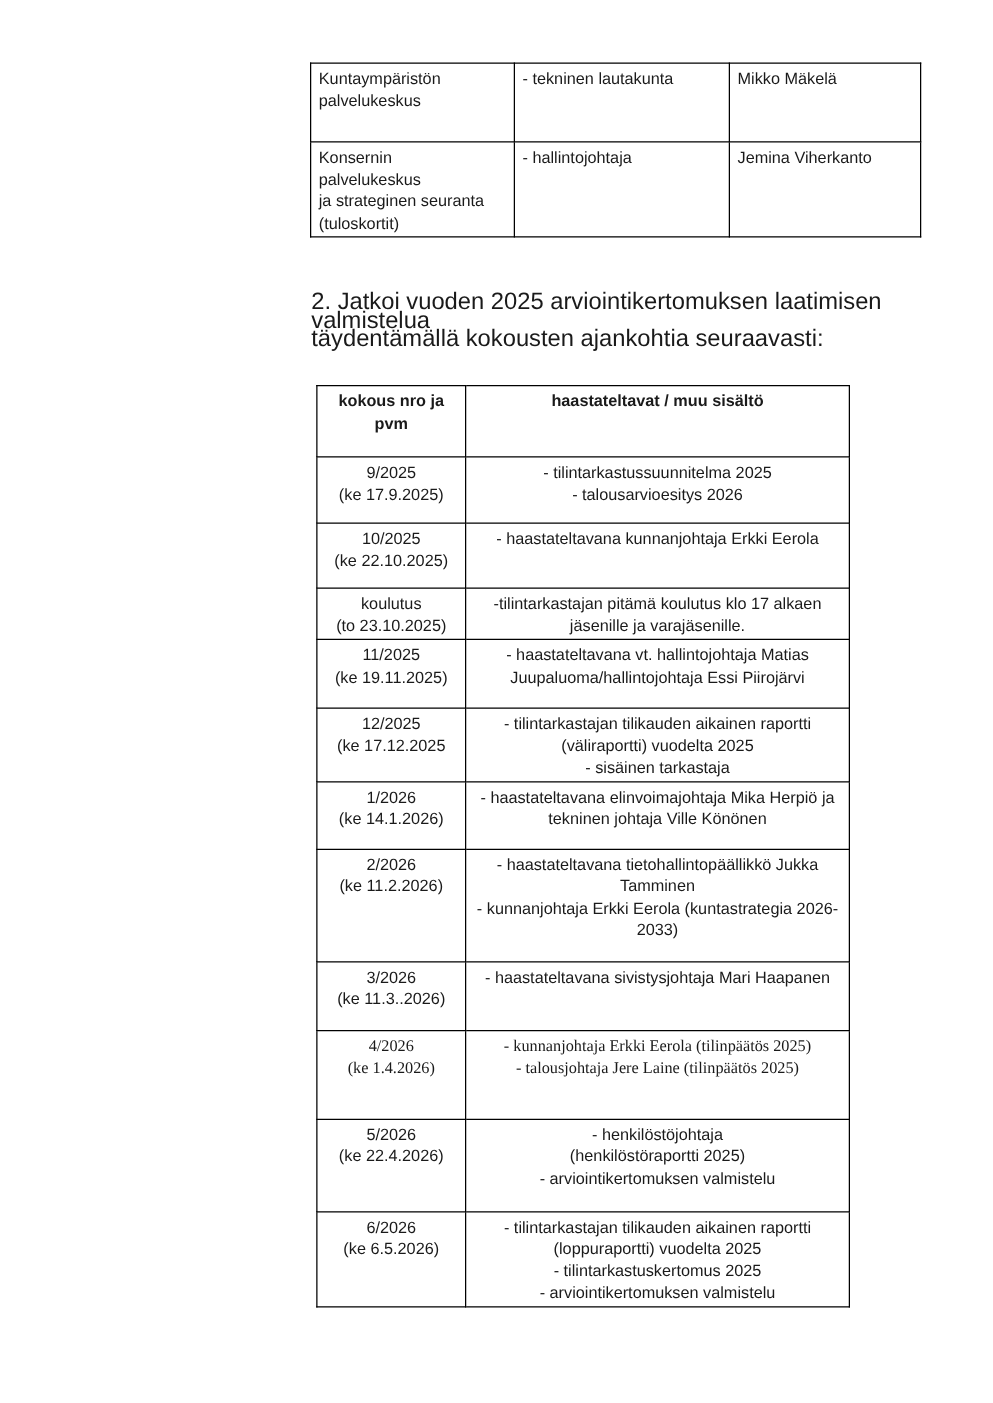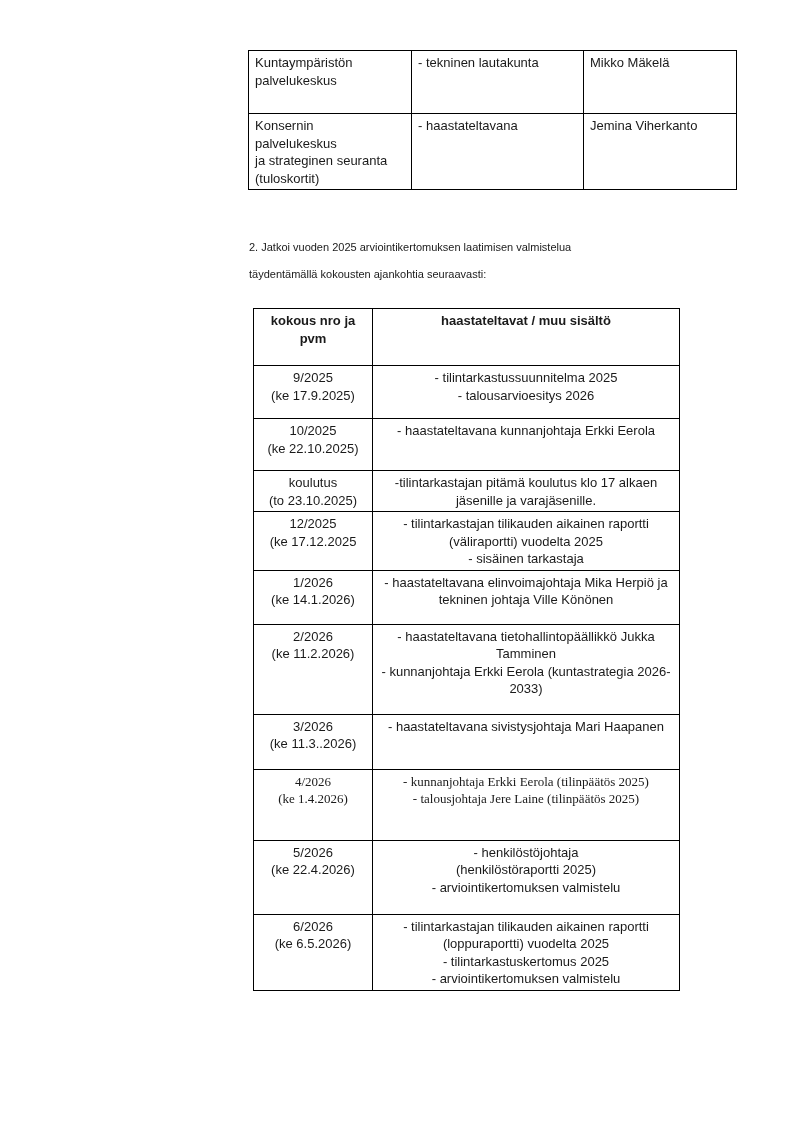--- a/index.html
+++ b/index.html
@@ -36,22 +36,22 @@
     width: 488px;
   }
   #table1 col.c1 { width: 163px; }
   #table1 col.c2 { width: 172px; }
   #table1 col.c3 { width: 153px; }
   #para {
     position: absolute;
     left: 249px;
     top: 234px;
     width: 520px;
-    font-size: 11px;
-    line-height: 27px;
+    font-size: 19px;
+    line-height: 15px;
     white-space: pre-line;
   }
   #table2 {
     position: absolute;
     left: 253px;
     top: 308px;
     width: 426px;
     text-align: center;
   }
   #table2 col.c1 { width: 119px; }
@@ -76,21 +76,21 @@
       <td>Kuntaympäristön
 palvelukeskus</td>
       <td>- tekninen lautakunta</td>
       <td>Mikko Mäkelä</td>
     </tr>
     <tr style="height:69px;">
       <td>Konsernin
 palvelukeskus
 ja strateginen seuranta
 (tuloskortit)</td>
-      <td>- haastateltavana</td>
+      <td>- hallintojohtaja</td>
       <td>Jemina Viherkanto</td>
     </tr>
   </tbody>
     </table>
 
   <div id="para">2. Jatkoi vuoden 2025 arviointikertomuksen laatimisen valmistelua
 täydentämällä kokousten ajankohtia seuraavasti:</div>
 
   <table id="table2">
     <colgroup>
@@ -111,20 +111,25 @@
     </tr>
     <tr style="height:52px;">
       <td>10/2025
 (ke 22.10.2025)</td>
       <td>- haastateltavana kunnanjohtaja Erkki Eerola</td>
     </tr>
     <tr style="height:38px;">
       <td>koulutus
 (to 23.10.2025)</td>
       <td>-tilintarkastajan pitämä koulutus klo 17 alkaen jäsenille ja varajäsenille.</td>
+    </tr>
+    <tr style="height:55px;">
+      <td>11/2025
+(ke 19.11.2025)</td>
+      <td>- haastateltavana vt. hallintojohtaja Matias Juupaluoma/hallintojohtaja Essi Piirojärvi</td>
     </tr>
     <tr style="height:55px;">
       <td>12/2025
 (ke 17.12.2025</td>
       <td>- tilintarkastajan tilikauden aikainen raportti (väliraportti) vuodelta 2025
 - sisäinen tarkastaja</td>
     </tr>
     <tr style="height:54px;margin-left:44px;">
       <td>1/2026
 (ke 14.1.2026)</td>

